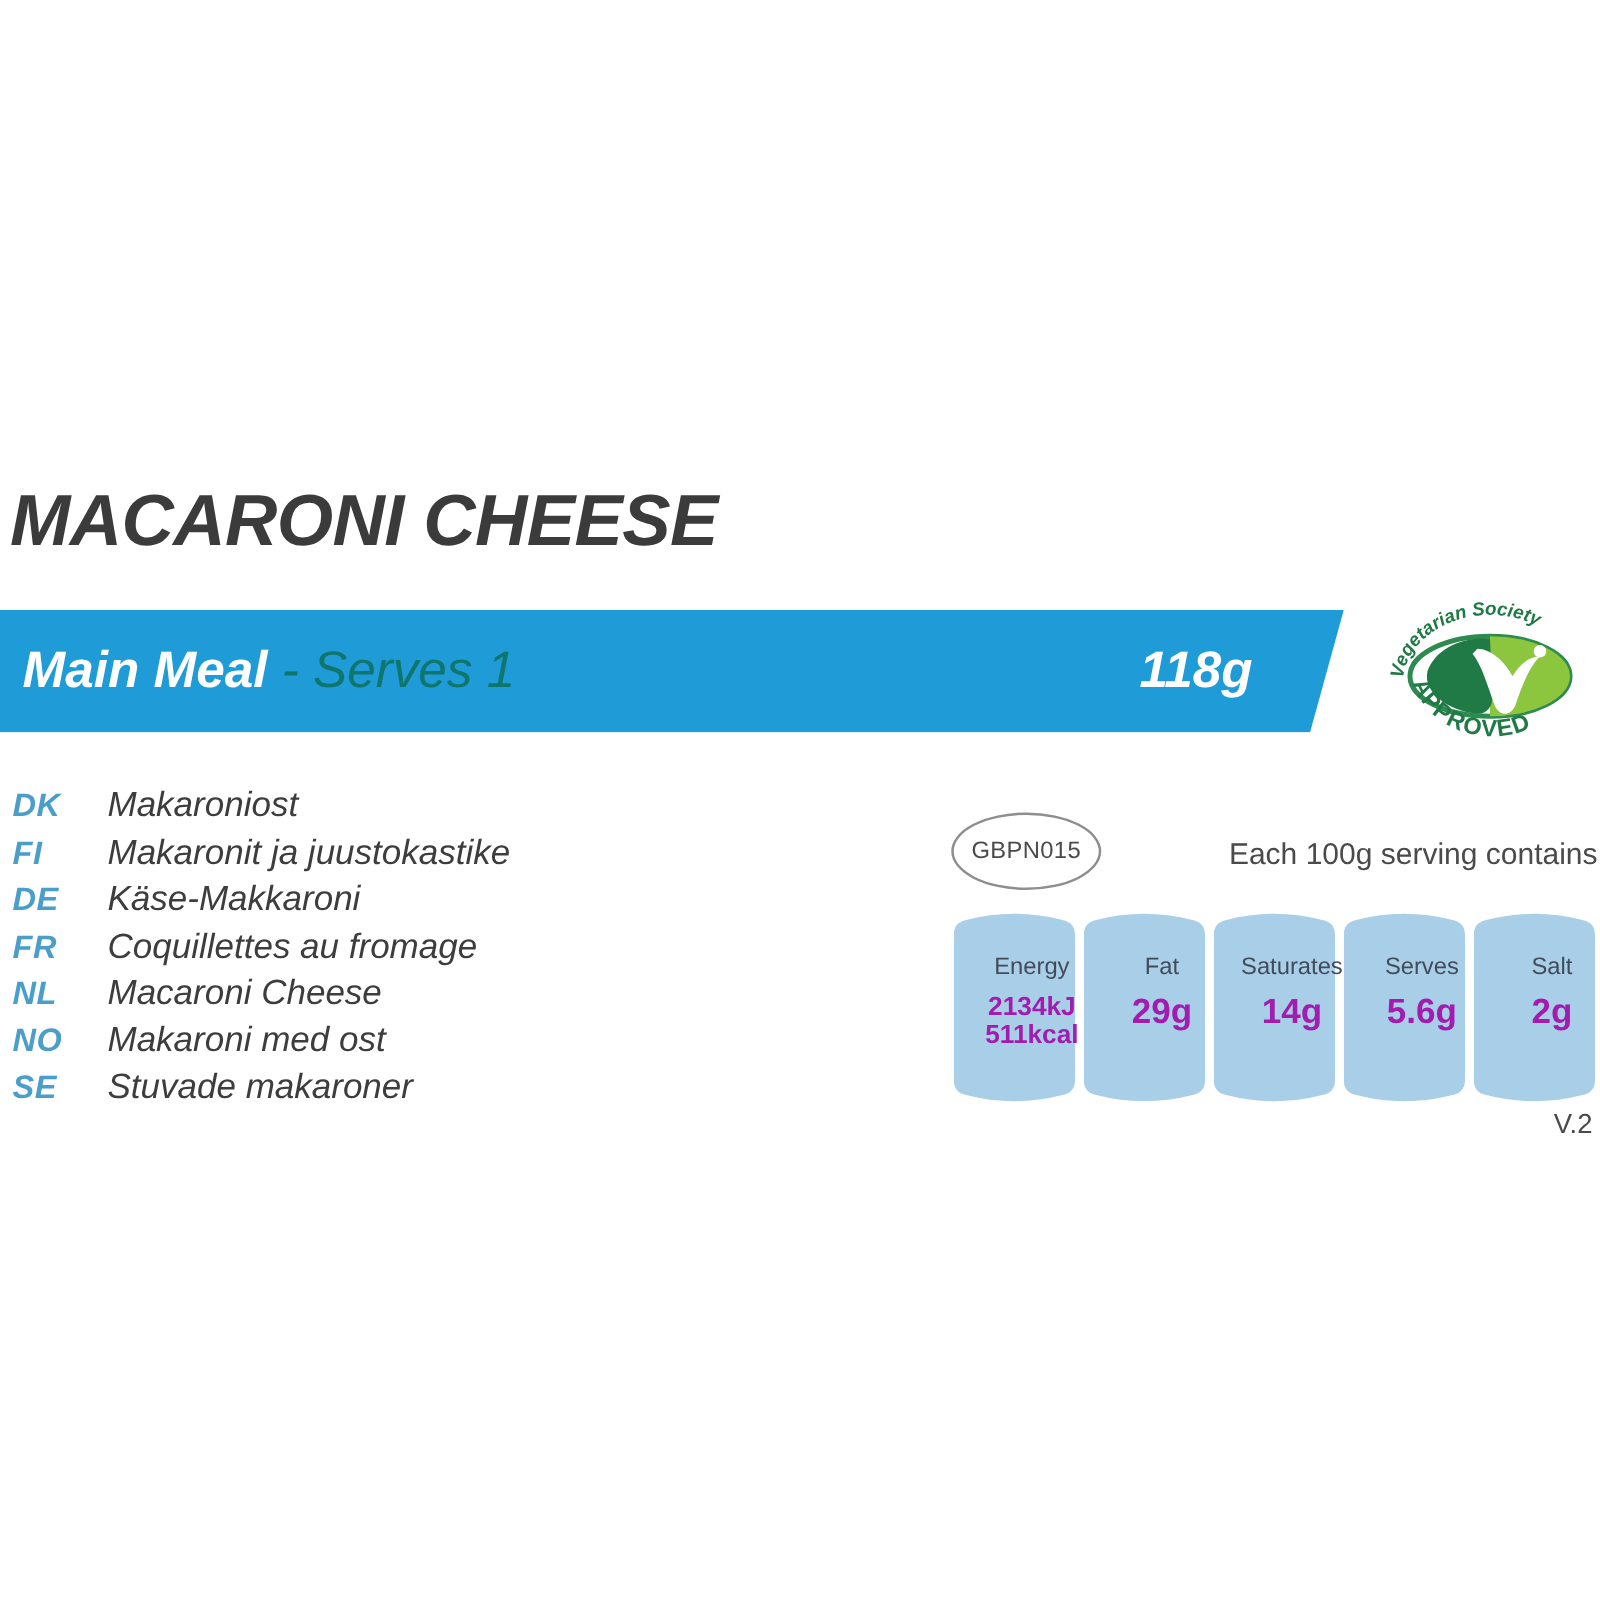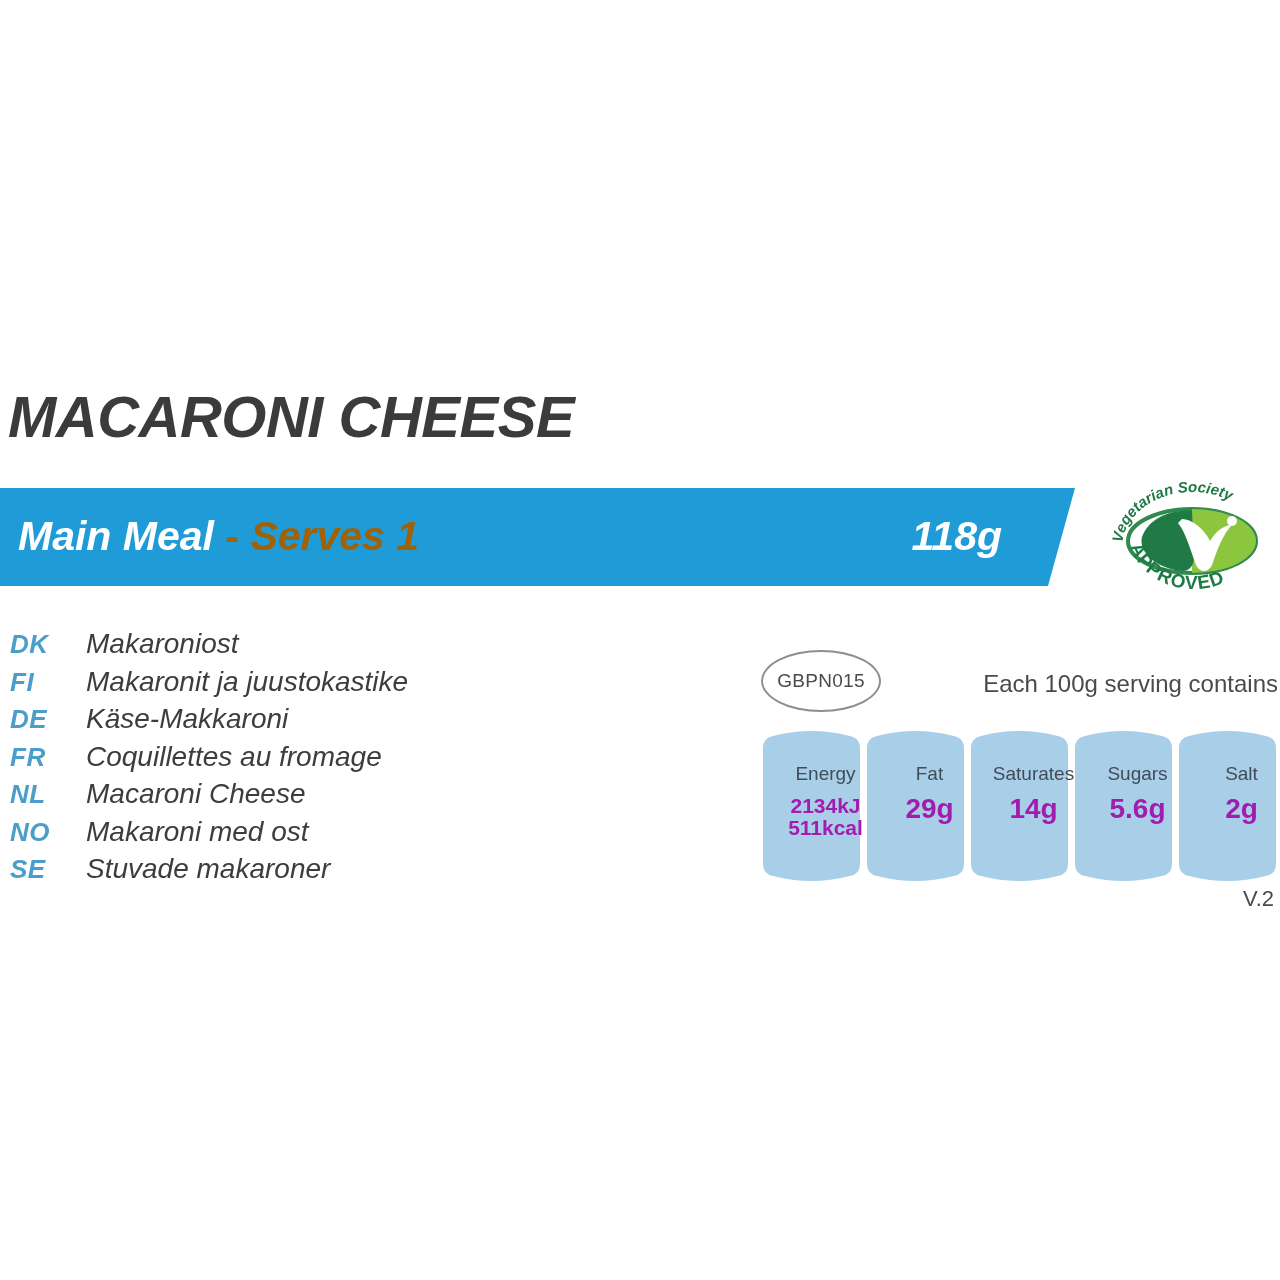--- a/index.html
+++ b/index.html
@@ -51,22 +51,22 @@
     font-size: 41px;
     font-style: italic;
     color: #ffffff;
     white-space: nowrap;
     line-height: 1;
   }
   .banner-text .meal {
     font-weight: bold;
   }
   .banner-text .serves {
-    font-weight: bold;
-    color: #a16207;
+    font-weight: normal;
+    color: #0f766e;
     margin-top: 44px;
   }
   .banner-weight {
     position: absolute;
     right: 78px;
     top: 50%;
     transform: translateY(-52%);
     font-size: 41px;
     font-style: italic;
     font-weight: bold;
@@ -320,21 +320,21 @@
       <span class="nut-label">Saturates</span>
       <span class="nut-value">14g</span>
     </div>
   </div>
 
   <div class="nut-box">
     <svg viewBox="0 0 97 158" preserveAspectRatio="none">
       <path d="M 0 22 Q 0 12 10 10 Q 48 0 87 10 Q 97 12 97 22 L 97 138 Q 97 148 87 150 Q 48 160 10 150 Q 0 148 0 138 Z" fill="#a9cfe8"></path>
     </svg>
     <div class="nut-inner">
-      <span class="nut-label">Sugars</span>
+      <span class="nut-label">Serves</span>
       <span class="nut-value">5.6g</span>
     </div>
   </div>
 
   <div class="nut-box">
     <svg viewBox="0 0 97 158" preserveAspectRatio="none">
       <path d="M 0 22 Q 0 12 10 10 Q 48 0 87 10 Q 97 12 97 22 L 97 138 Q 97 148 87 150 Q 48 160 10 150 Q 0 148 0 138 Z" fill="#a9cfe8"></path>
     </svg>
     <div class="nut-inner">
       <span class="nut-label">Salt</span>

